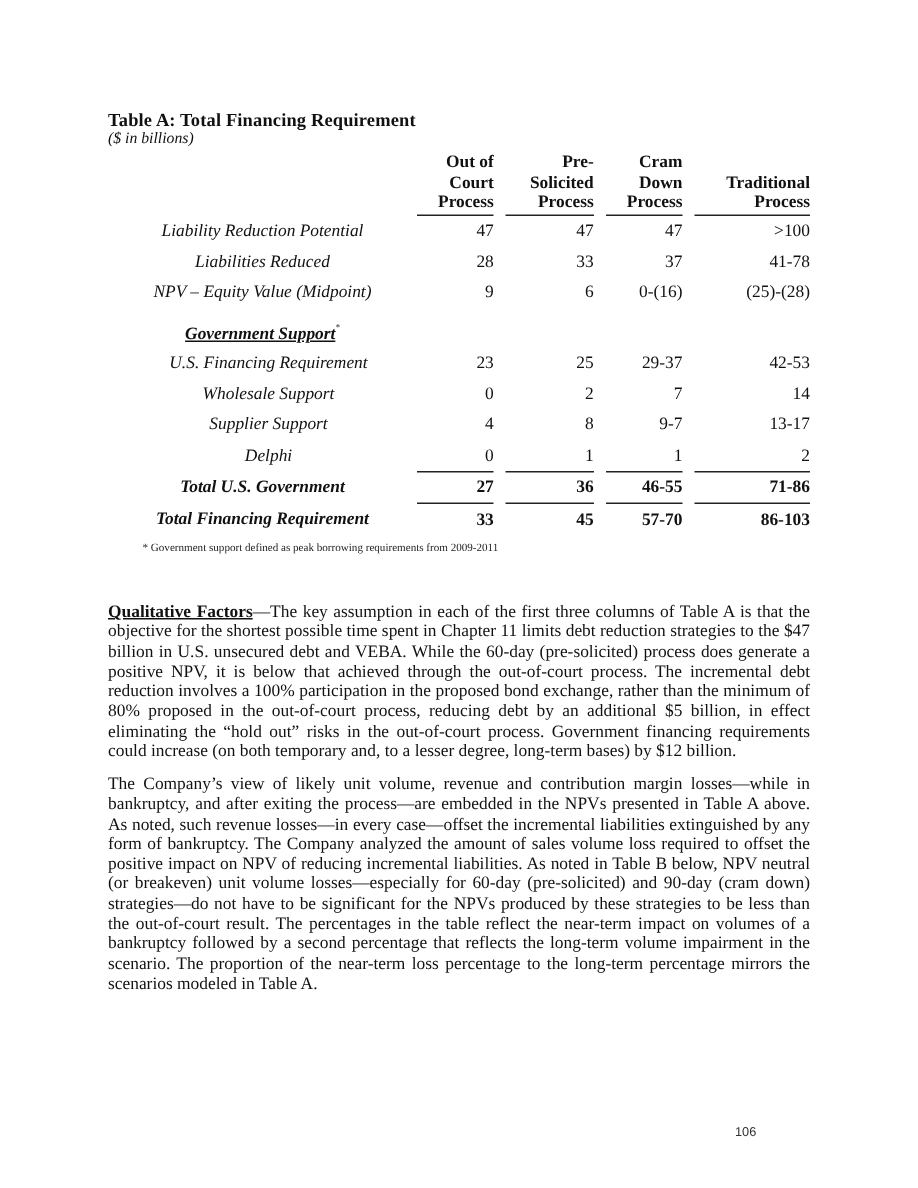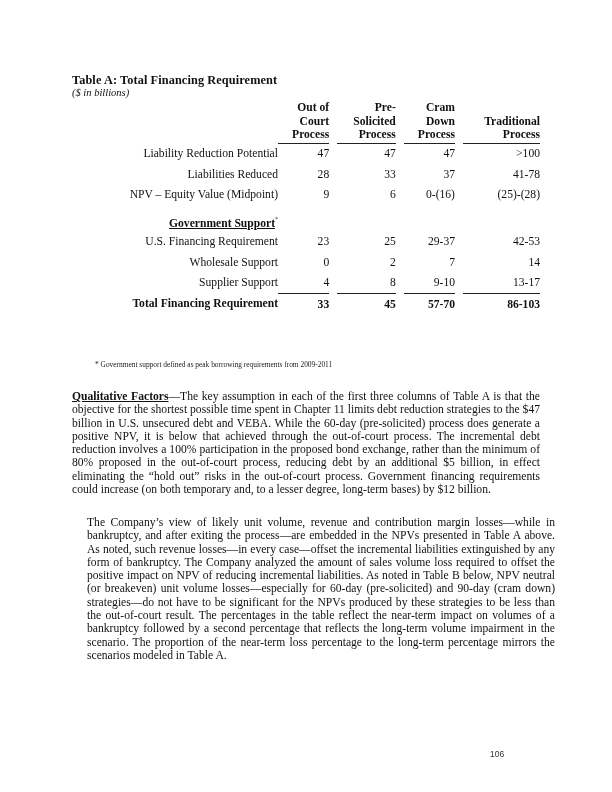--- a/index.html
+++ b/index.html
@@ -23,39 +23,39 @@
       font-size: 11.6px; width: 468px;
     }
     table.fin th {
       font-weight: bold; text-align: right; vertical-align: bottom;
       line-height: 13.5px; padding: 0 0 1px 0;
       border-bottom: 1.5px solid #222;
     }
     table.fin th.blank { border-bottom: none; }
     table.fin th.gap, table.fin td.gap { width: 8px; border: none; padding: 0; }
     table.fin td { padding: 0; height: 20.5px; vertical-align: middle; line-height: 13px; }
-    table.fin td.label { width: 198px; text-align: right; white-space: nowrap; }
+    table.fin td.label { width: 198px; text-align: center; white-space: nowrap; font-style: italic; }
     table.fin td.num { text-align: right; white-space: nowrap; }
     table.fin td.label.indent { padding-left: 8px; }
     table.fin tr.bold td { font-weight: bold; }
     table.fin tr.ruled td.num { border-top: 1.5px solid #222; }
     table.fin tr.section td.label { padding-top: 6px; }
     .u { text-decoration: underline; font-weight: bold; margin-top: 32px; }
     sup.fn { font-size: 6px; vertical-align: 6px; font-weight: normal; }
     .footnote {
       position: absolute; left: 72px; top: 360px;
       font-size: 7.4px; color: #222; margin-left: 23px;
     }
     .para {
       position: absolute; left: 72px; width: 468px;
       font-size: 11.6px; line-height: 13.3px;
       text-align: justify; margin: 0;
     }
-    .p1 { top: 390px; }
-    .p2 { top: 516px; margin-left: 15px; }
+    .p1 { top: 401px; }
+    .p2 { top: 516px; }
     .lead { font-weight: bold; text-decoration: underline; }
     .pagenum {
       position: absolute; left: 490px; top: 749px;
       font-family: "Liberation Sans", "DejaVu Sans", sans-serif;
       font-size: 8.5px; color: #333;
     }
   </style>
 </head>
 <body>
 
@@ -155,23 +155,43 @@
         <td class="num">7</td>
           <td class="gap"></td>
         <td class="num">14</td>
       </tr>
       <tr>
         <td class="label indent">Supplier Support</td>
         <td class="num">4</td>
           <td class="gap"></td>
         <td class="num">8</td>
           <td class="gap"></td>
-        <td class="num">9-10</td>
+        <td class="num">9-7</td>
           <td class="gap"></td>
         <td class="num">13-17</td>
+      </tr>
+      <tr>
+        <td class="label indent">Delphi</td>
+        <td class="num">0</td>
+          <td class="gap"></td>
+        <td class="num">1</td>
+          <td class="gap"></td>
+        <td class="num">1</td>
+          <td class="gap"></td>
+        <td class="num">2</td>
+      </tr>
+      <tr class="bold ruled">
+        <td class="label">Total U.S. Government</td>
+        <td class="num">27</td>
+          <td class="gap"></td>
+        <td class="num">36</td>
+          <td class="gap"></td>
+        <td class="num">46-55</td>
+          <td class="gap"></td>
+        <td class="num">71-86</td>
       </tr>
       <tr class="bold ruled">
         <td class="label">Total Financing Requirement</td>
         <td class="num">33</td>
           <td class="gap"></td>
         <td class="num">45</td>
           <td class="gap"></td>
         <td class="num">57-70</td>
           <td class="gap"></td>
         <td class="num">86-103</td>

